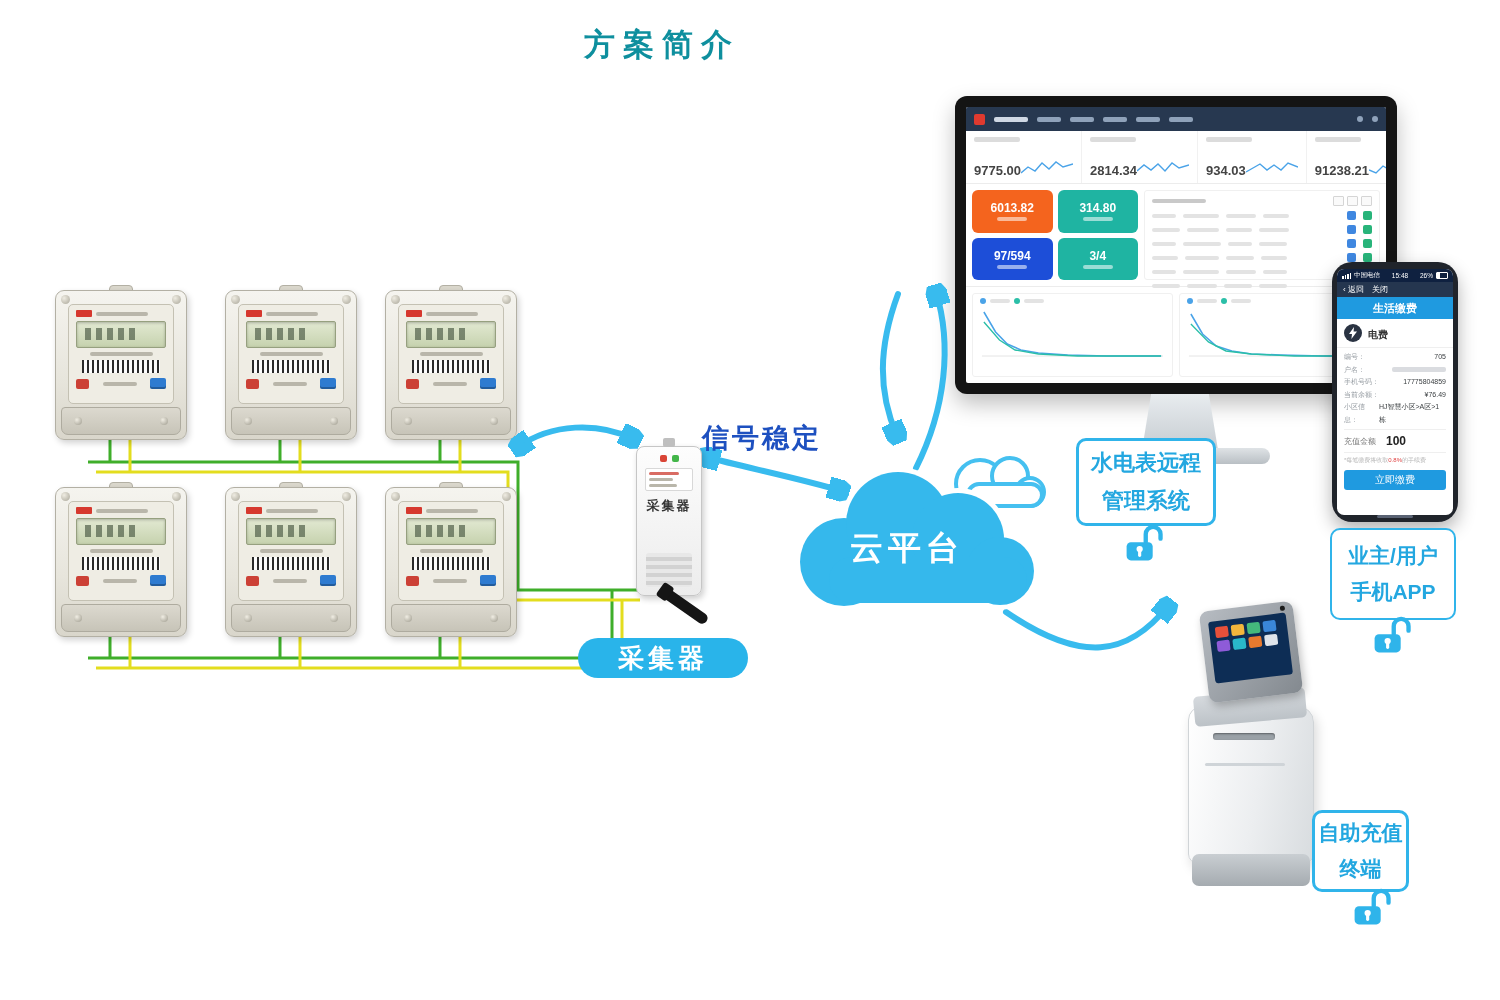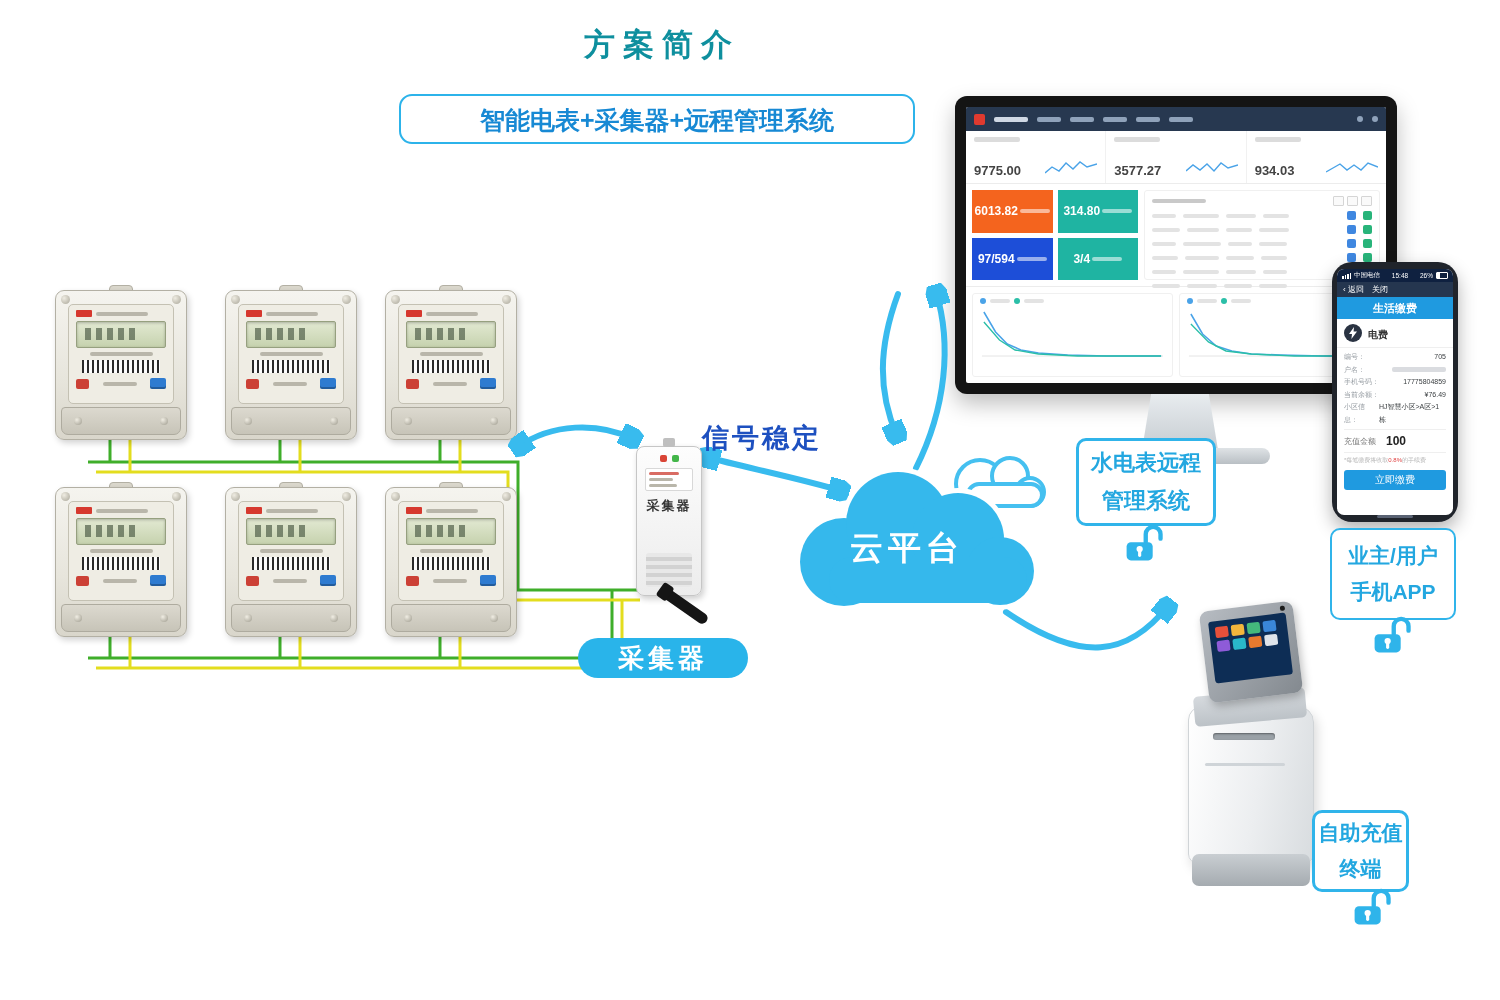--- a/index.html
+++ b/index.html
@@ -62,21 +62,21 @@
   .ndot{width:6px;height:6px;border-radius:50%;background:#8fa2ba;flex:none}
   .d-nav .sp{flex:1}
   .d-stats{height:52px;display:flex;border-bottom:1px solid #ececec;flex:none}
   .stat{flex:1;padding:6px 8px 5px;border-right:1px solid #f1f1f1;display:flex;flex-direction:column;justify-content:space-between;box-sizing:border-box}
   .stat:last-child{border-right:none}
   .s-label{width:46px;height:5px;background:#dcdcdc;border-radius:2px}
   .s-main{display:flex;align-items:flex-end;justify-content:space-between}
   .s-num{font-size:13px;font-weight:bold;color:#444}
   .d-main{height:90px;display:flex;gap:6px;padding:6px;border-bottom:1px solid #ececec;flex:none;box-sizing:content-box}
   .tiles{width:166px;display:grid;grid-template-columns:1fr 1fr;gap:5px;flex:none}
-  .tile{border-radius:0;color:#fff;display:flex;flex-direction:row;align-items:center;justify-content:center;gap:2px}
+  .tile{border-radius:6px;color:#fff;display:flex;flex-direction:column;align-items:center;justify-content:center;gap:2px}
   .tile b{font-size:12px}
   .tile i{width:30px;height:4px;background:rgba(255,255,255,.55);border-radius:2px}
   .t-o{background:#f4641e}.t-t{background:#1fb4a2}.t-y{background:#1d4ed8}
   .d-table{flex:1;border:1px solid #f0f0f0;border-radius:3px;padding:5px 7px;display:flex;flex-direction:column;gap:5px}
   .t-head{display:flex;align-items:center;gap:5px}
   .pg{margin-left:auto;display:flex;gap:3px}
   .pg i{width:9px;height:8px;border:1px solid #d5d5d5;border-radius:1px;background:#fafafa}
   .trow{display:flex;align-items:center;gap:7px}
   .tb{height:4px;border-radius:2px;background:#e3e3e3}
   .sq{width:9px;height:9px;border-radius:2px}
@@ -137,21 +137,20 @@
   #lock-1{left:1124px;top:520px}
   #lock-2{left:1372px;top:612px}
   #lock-3{left:1352px;top:884px}
 </style>
 </head>
 <body>
 
 <div class="stage">
 
   <div class="page-title">方案简介</div>
-  <div class="solution-badge">智能电表+采集器+远程管理系统</div>
 
   <svg class="wires" width="1500" height="1000">
     <path d="M88 462 H518 V590 H640 M88 658 H612 V590 M110 430 V462 M280 430 V462 M440 430 V462 M110 628 V658 M280 628 V658 M440 628 V658" stroke="#3fae2a" stroke-width="3" fill="none"></path>
     <path d="M96 472 H508 V600 H640 M96 668 H622 V600 M130 430 V472 M300 430 V472 M460 430 V472 M130 628 V668 M300 628 V668 M460 628 V668" stroke="#e3dd1e" stroke-width="3" fill="none"></path>
   </svg>
 
   <div class="meter" style="left:55px;top:290px">
     <div class="m-ear"></div>
     <div class="m-body"></div>
     <span class="m-screw l"></span>
@@ -372,32 +371,41 @@
           <div class="s-main">
               <span class="s-num">9775.00</span>
           <svg class="s-spark" width="52" height="20" viewBox="0 0 52 20">
                 <polyline points="0,15 7,9 14,13 21,5 28,11 35,4 42,9 52,6" fill="none" stroke="#4aa3e8" stroke-width="1.4"></polyline>
               </svg>
             </div>
         </div>
         <div class="stat">
           <span class="s-label"></span>
           <div class="s-main">
-              <span class="s-num">3577.27</span>
+              <span class="s-num">2814.34</span>
           <svg class="s-spark" width="52" height="20" viewBox="0 0 52 20">
                 <polyline points="0,13 7,7 14,12 21,6 28,13 35,5 42,10 52,7" fill="none" stroke="#4aa3e8" stroke-width="1.4"></polyline>
               </svg>
             </div>
         </div>
         <div class="stat">
           <span class="s-label"></span>
           <div class="s-main">
               <span class="s-num">934.03</span>
           <svg class="s-spark" width="52" height="20" viewBox="0 0 52 20">
                 <polyline points="0,14 7,10 14,6 21,12 28,7 35,12 42,5 52,9" fill="none" stroke="#4aa3e8" stroke-width="1.4"></polyline>
+              </svg>
+            </div>
+        </div>
+        <div class="stat">
+          <span class="s-label"></span>
+          <div class="s-main">
+              <span class="s-num">91238.21</span>
+          <svg class="s-spark" width="52" height="20" viewBox="0 0 52 20">
+                <polyline points="0,12 7,15 14,8 21,12 28,5 35,11 42,6 52,10" fill="none" stroke="#4aa3e8" stroke-width="1.4"></polyline>
               </svg>
             </div>
         </div>
       </div>
       <div class="d-main">
         <div class="tiles">
           <div class="tile t-o">
               <b>6013.82</b>
               <i></i>
             </div>

